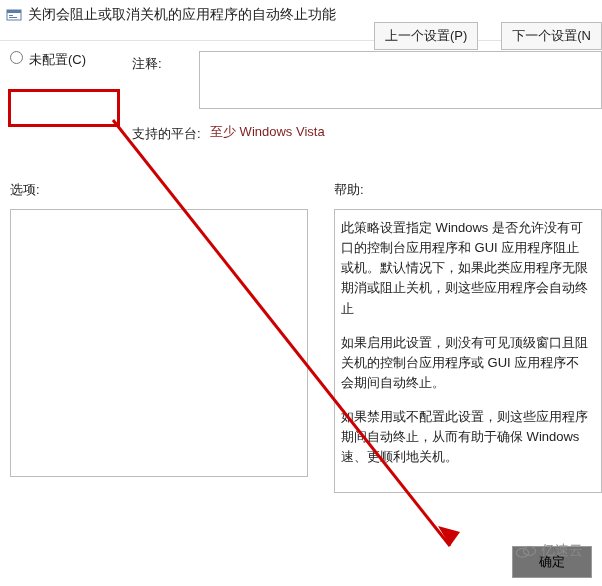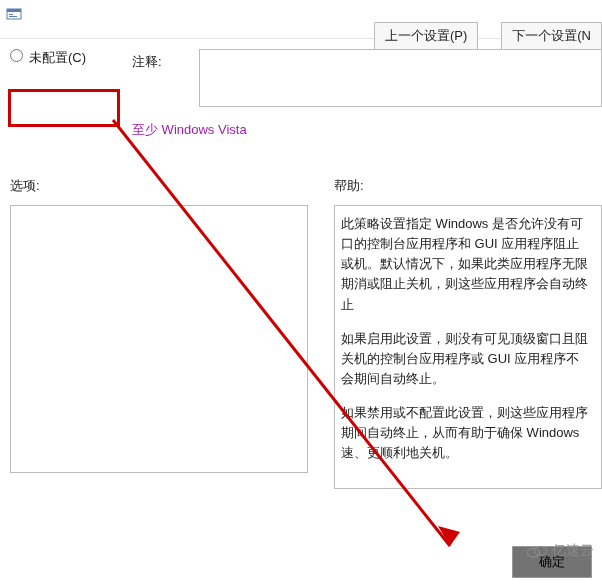--- a/index.html
+++ b/index.html
@@ -11,51 +11,52 @@
   .btn{background:#f7f7f7;border:1px solid #bcbcbc;padding:4px 10px;font-size:13px;color:#222;cursor:pointer}
   .sep{height:1px;background:#e3e3e3;margin:0}
   .body{display:flex;margin-top:10px}
   .col-l{width:118px;padding-left:10px}
   .radio-row{display:flex;align-items:flex-start;height:26px;margin-bottom:6px}
   .radio-row input{margin:0 6px 0 0}
   .col-r{flex:1;padding-left:4px}
   .row{display:flex;align-items:flex-start;margin-bottom:12px}
   .row .lab{width:78px;padding-top:4px}
   .comment-box{border:1px solid #bcbcbc;background:#fff;width:100%;height:56px}
-  .plat-val{padding-top:2px;color:#a21caf}
+  .plat-val{padding-top:2px;color:#7f1d1d}
   .mid{display:flex;margin-top:26px;padding:0 0 0 10px}
   .mid .left{width:312px}
   .mid .right{flex:1;padding-left:12px}
   .sect-lab{margin-bottom:10px}
   .panel{border:1px solid #bcbcbc;background:#fff}
   .opts-panel{width:296px;height:266px}
   .help-panel{height:266px;padding:8px 6px;line-height:1.55;overflow:hidden}
   .help-panel p{margin:0 6px 14px 0}
   .footer{position:absolute;bottom:8px;right:10px;display:flex;gap:6px}
   .btn-ok{background:#737373;border:1px solid #9a9a9a;padding:6px 26px;font-size:13px;cursor:pointer}
   
   .ann{position:absolute;pointer-events:none}
   .hl-box{border:3px solid #c00;left:8px;top:89px;width:106px;height:32px}
   
-  .wm{position:absolute;right:8px;bottom:26px;display:flex;align-items:center;gap:4px;color:#8a8a8a;font-size:14px}
+  .wm{position:absolute;right:19px;bottom:26px;display:flex;align-items:center;gap:4px;color:#8a8a8a;font-size:14px}
   .wm svg{width:22px;height:14px}
 </style>
 </head>
 <body>
 <div class="page">
 
   <div class="hdr">
     <span class="ic">
       <svg viewBox="0 0 16 16">
           <rect x="1" y="3" width="14" height="10" fill="#fff" stroke="#5a7ea8"></rect>
           <rect x="1" y="3" width="14" height="3" fill="#5a7ea8"></rect>
           <rect x="3" y="8" width="4" height="1" fill="#5a7ea8"></rect>
           <rect x="3" y="10" width="8" height="1" fill="#5a7ea8"></rect>
         </svg>
     </span>
+    <span class="ttl">关闭会阻止或取消关机的应用程序的自动终止功能</span>
   </div>
 
   <div class="nav-btns">
     <button class="btn">上一个设置(P)</button>
     <button class="btn">下一个设置(N</button>
   </div>
 
   <div class="sep" style="margin-top:6px"></div>
 
   <div class="body">
@@ -64,20 +65,21 @@
         <input type="radio" name="st" style="">
         <label>未配置(C)</label>
       </div>
     </div>
     <div class="col-r">
       <div class="row">
         <div class="lab">注释:</div>
         <div class="comment-box"></div>
       </div>
       <div class="row">
+        <div class="lab">支持的平台:</div>
         <div class="plat-val">至少 Windows Vista</div>
       </div>
     </div>
   </div>
 
   <div class="mid">
     <div class="left">
       <div class="sect-lab">选项:</div>
       <div class="panel opts-panel"></div>
     </div>

